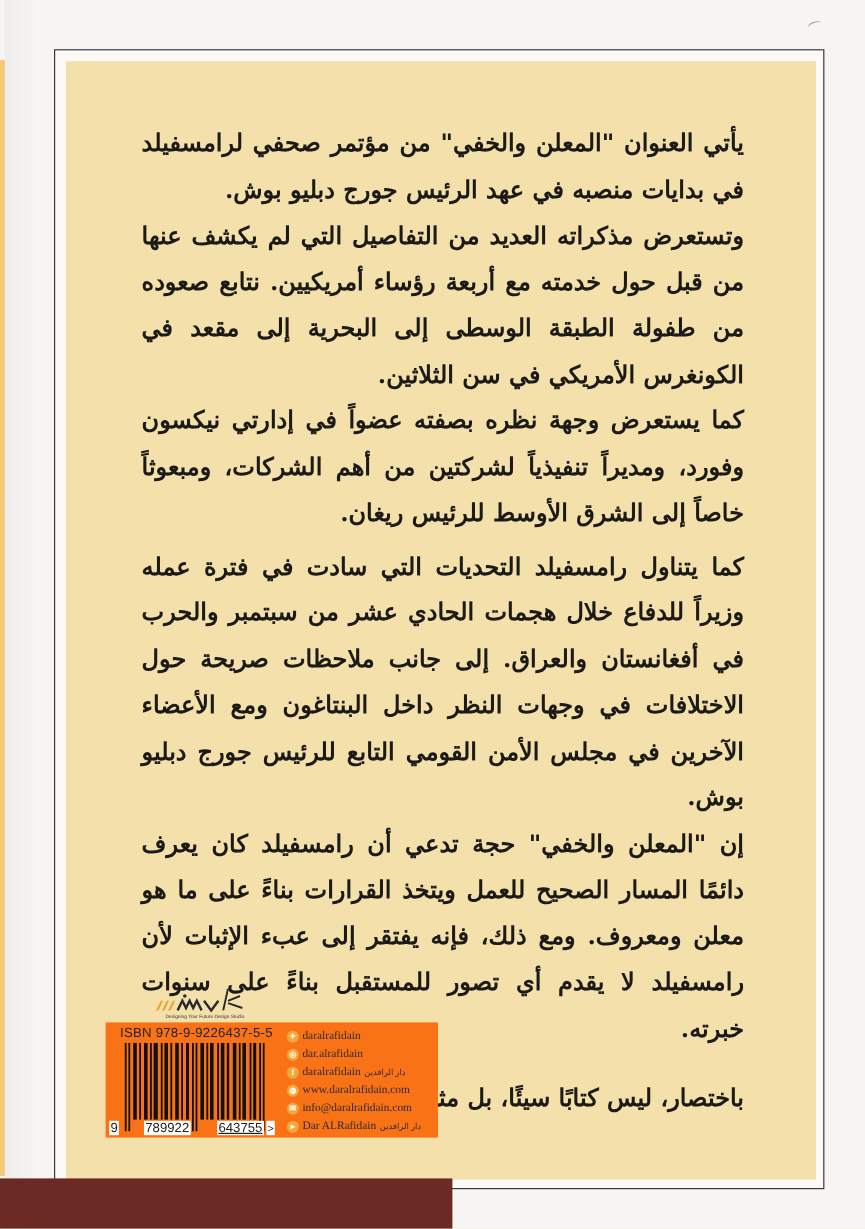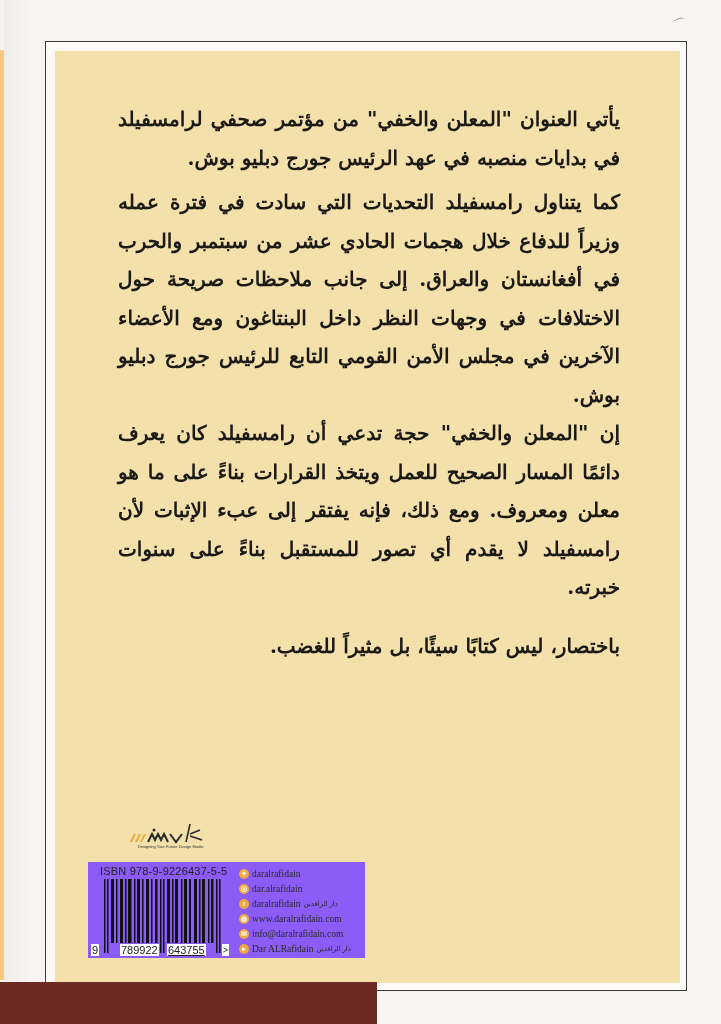--- a/index.html
+++ b/index.html
@@ -36,22 +36,21 @@
   .logo {
     position: absolute; left: 128px; top: 822px; width: 90px; height: 32px;
   }
   .logo-mark { position: absolute; left: 0; top: 0; }
   .logo-tag {
     position: absolute; left: 10px; top: 22px; font-size: 4px; color: #333;
     font-family: "Liberation Sans", sans-serif; white-space: nowrap;
   }
   .isbn-box {
     position: absolute; left: 88px; top: 852px; width: 277px; height: 96px;
-    background: #8b5cf6;
-    margin-top: 10px;
+    background: #f97316;
   }
   .isbn-label {
     position: absolute; left: 12px; top: 3px; font-size: 11px; color: #222;
     font-family: "Liberation Sans", sans-serif; letter-spacing: 0.2px;
   }
   .barcode { position: absolute; left: 10px; top: 17px; width: 130px; height: 74px; }
   .bc-digits {
     position: absolute; top: 82px; font-size: 11px; color: #222;
     font-family: "Liberation Sans", sans-serif; background: #fff; padding: 0 1px;
     line-height: 12px;
@@ -81,20 +80,22 @@
 
 <div class="left-shade"></div>
 <div class="left-strip"></div>
 <div class="corner-mark"></div>
 
 <div class="frame"></div>
 <div class="panel"></div>
 
 <div class="body-text">
   <p>يأتي العنوان "المعلن والخفي" من مؤتمر صحفي لرامسفيلد في بدايات منصبه في عهد الرئيس جورج دبليو بوش.</p>
+  <p>وتستعرض مذكراته العديد من التفاصيل التي لم يكشف عنها من قبل حول خدمته مع أربعة رؤساء أمريكيين. نتابع صعوده من طفولة الطبقة الوسطى إلى البحرية إلى مقعد في الكونغرس الأمريكي في سن الثلاثين.</p>
+  <p>كما يستعرض وجهة نظره بصفته عضواً في إدارتي نيكسون وفورد، ومديراً تنفيذياً لشركتين من أهم الشركات، ومبعوثاً خاصاً إلى الشرق الأوسط للرئيس ريغان.</p>
   <p class="gap">كما يتناول رامسفيلد التحديات التي سادت في فترة عمله وزيراً للدفاع خلال هجمات الحادي عشر من سبتمبر والحرب في أفغانستان والعراق. إلى جانب ملاحظات صريحة حول الاختلافات في وجهات النظر داخل البنتاغون ومع الأعضاء الآخرين في مجلس الأمن القومي التابع للرئيس جورج دبليو بوش.</p>
   <p>إن "المعلن والخفي" حجة تدعي أن رامسفيلد كان يعرف دائمًا المسار الصحيح للعمل ويتخذ القرارات بناءً على ما هو معلن ومعروف. ومع ذلك، فإنه يفتقر إلى عبء الإثبات لأن رامسفيلد لا يقدم أي تصور للمستقبل بناءً على سنوات خبرته.</p>
   <p class="gap2">باختصار، ليس كتابًا سيئًا، بل مثيراً للغضب.</p>
 </div>
 
 <div class="logo">
   <svg class="logo-mark" width="90" height="24" viewBox="0 0 90 24">
     <g fill="#e9a53a">
       <polygon points="2,20 6,12 8,12 4,20"></polygon>
       <polygon points="7,20 11,12 13,12 9,20"></polygon>
@@ -137,21 +138,21 @@
         <rect x="101" y="0" width="1.5" height="64"></rect>
       <rect x="104" y="0" width="3" height="64"></rect>
         <rect x="110" y="0" width="1.5" height="64"></rect>
       <rect x="113" y="0" width="2.5" height="64"></rect>
       <rect x="118" y="0" width="1.5" height="74"></rect>
         <rect x="121" y="0" width="1.5" height="74"></rect>
     </g>
   </svg>
   <span class="bc-digits" style="left:3px;">9</span>
   <span class="bc-digits" style="left:32px;">789922</span>
-  <span class="bc-digits" style="left:79px;text-decoration:underline;">643755</span>
+  <span class="bc-digits" style="left:93px;text-decoration:underline;">643755</span>
   <span class="bc-digits" style="left:134px; font-size:9px;">&gt;</span>
 
   <div class="social">
     <div class="social-row">
       <span class="social-icon">✦</span>
       <span>daralrafidain</span>
     </div>
     <div class="social-row">
       <span class="social-icon">◎</span>
       <span>dar.alrafidain</span>

